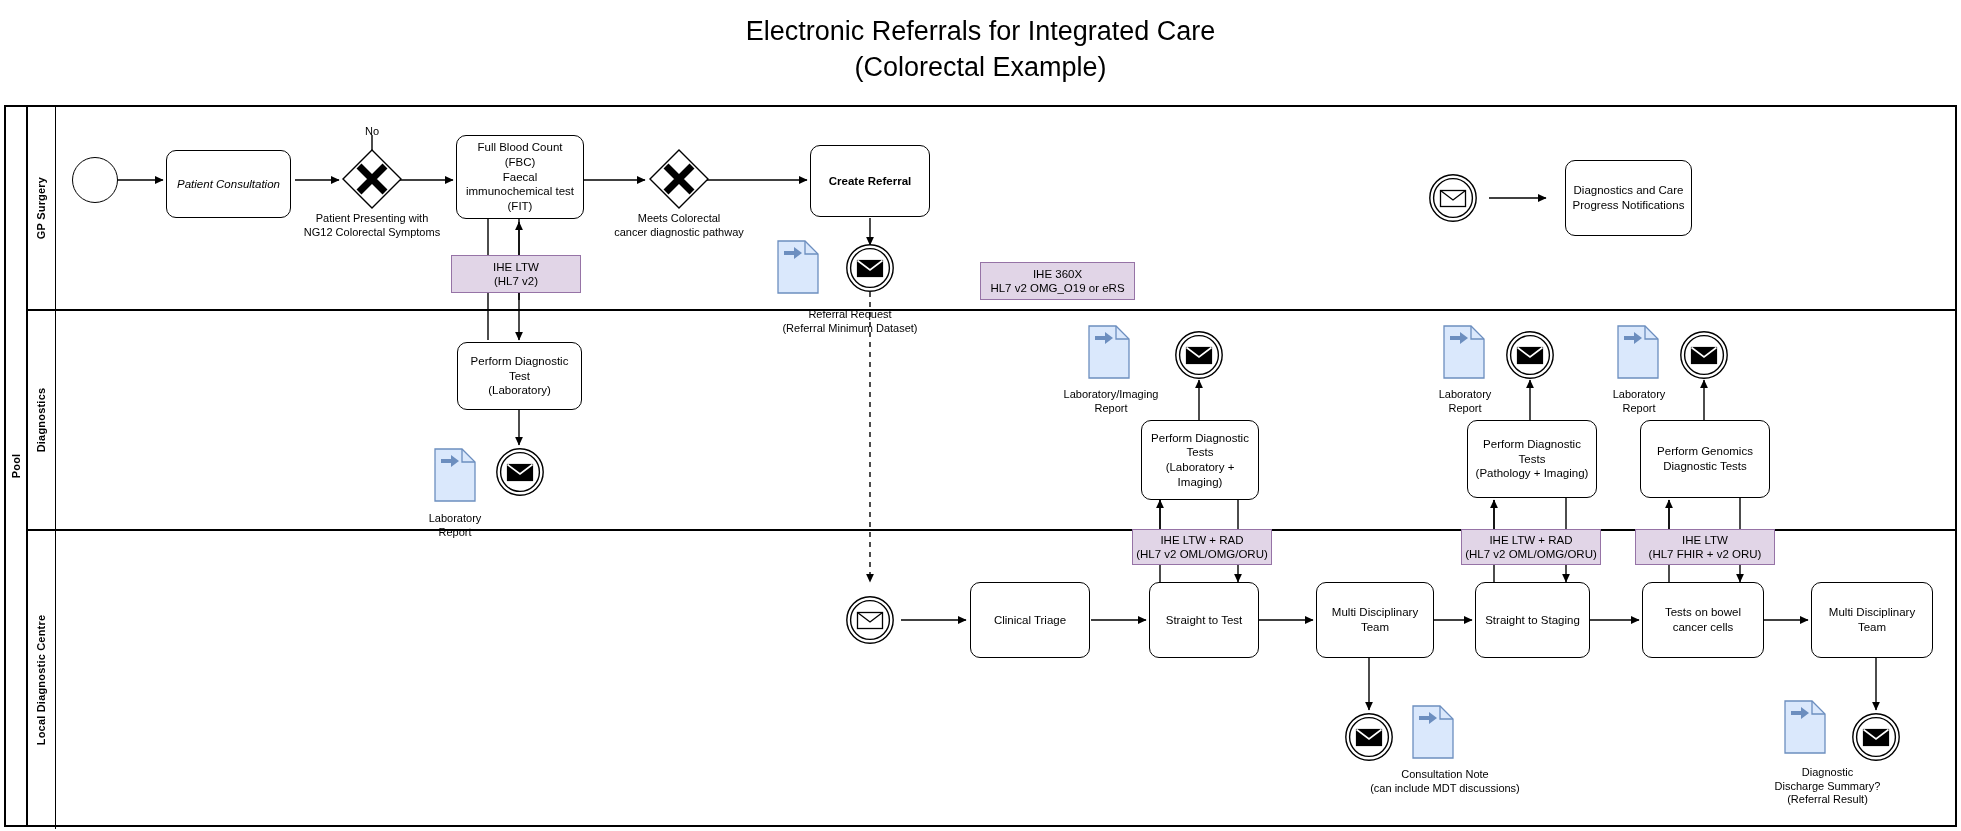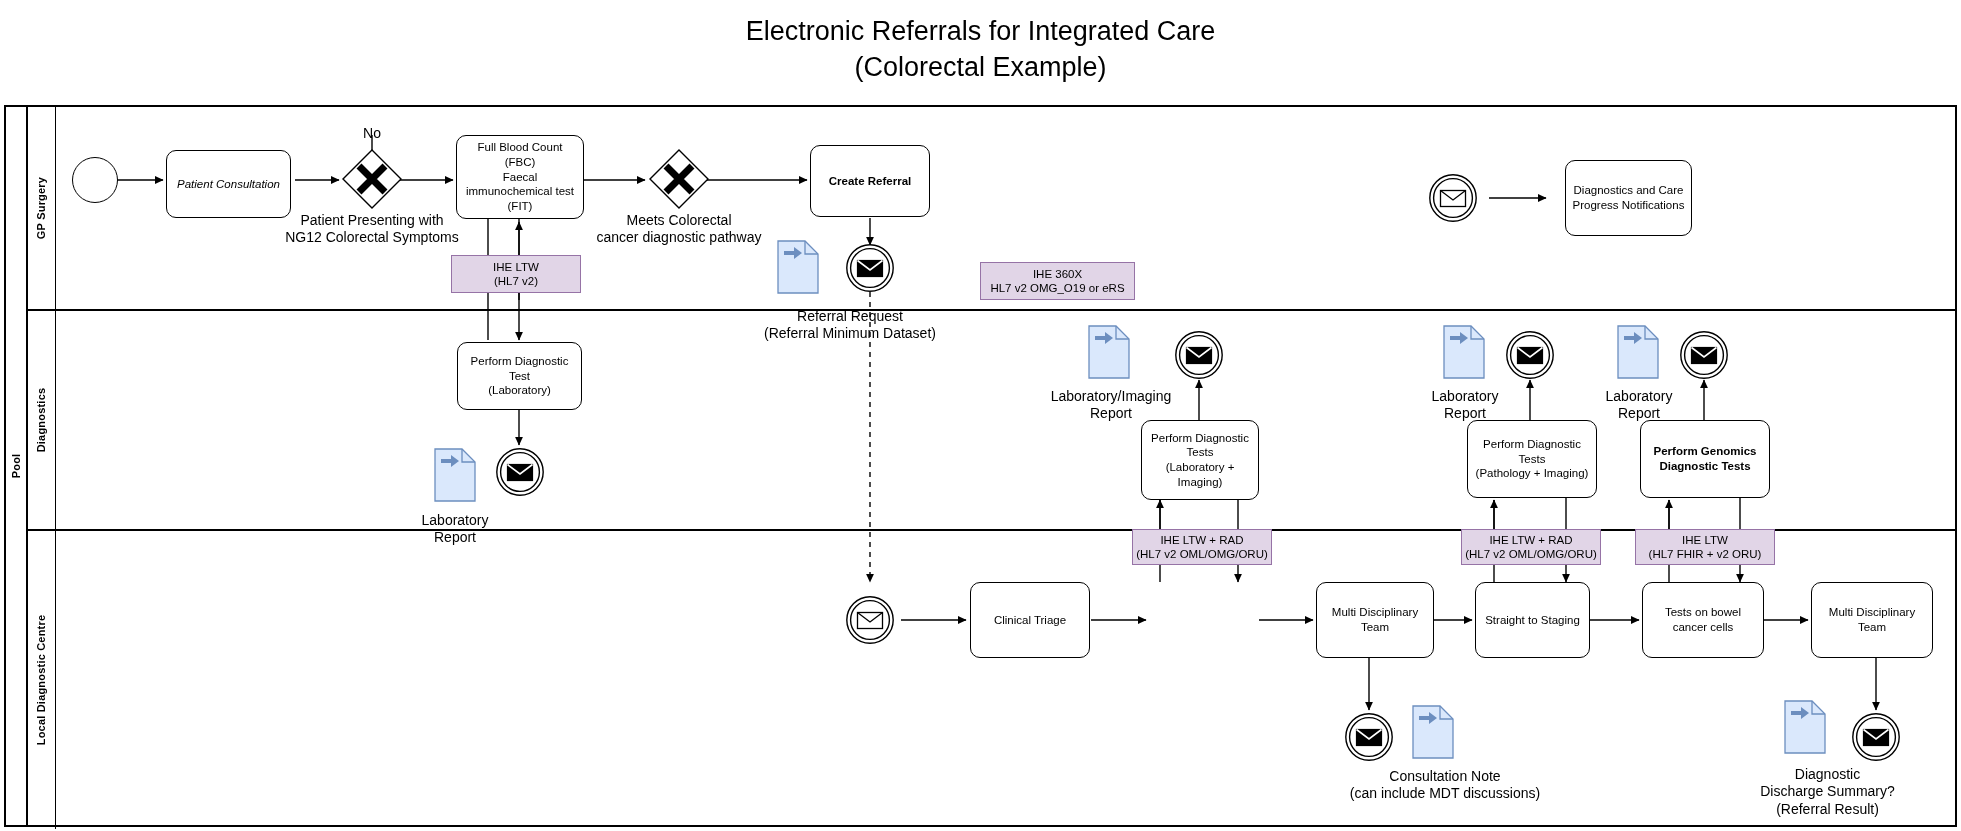--- a/index.html
+++ b/index.html
@@ -62,21 +62,21 @@
   .dataobj svg{display:block;overflow:visible;}
 
   .annot{
     position:absolute;box-sizing:border-box;
     background:#e1d5e7;border:1px solid #9673a6;
     display:flex;align-items:center;justify-content:center;text-align:center;
     font-size:11.5px;line-height:1.25;white-space:pre-line;color:#000;
   }
 
   .caption{
-    position:absolute;text-align:center;font-size:14px;line-height:1.24;
+    position:absolute;text-align:center;font-size:11px;line-height:1.24;
     white-space:pre-line;color:#000;
   }
 
   
   #wires{position:absolute;left:0;top:0;width:1961px;height:831px;pointer-events:none;}
 </style>
 </head>
 <body>
 
 <div id="canvas">
@@ -335,37 +335,38 @@
 
   <div class="msg-event" style="left:1679px;top:330px;width:50px;height:50px;">
     <svg width="50" height="50" viewBox="0 0 50 50" xmlns="http://www.w3.org/2000/svg">
       <circle cx="25" cy="25" r="23.2" fill="#fff" stroke="#000" stroke-width="1.4"></circle>
       <circle cx="25" cy="25" r="19.4" fill="#fff" stroke="#000" stroke-width="1.4"></circle>
       <rect x="12.5" y="17.5" width="25" height="16" fill="#000" stroke="#000" stroke-width="1.2"></rect>
       <path d="M12.5,17.5 L25,27 L37.5,17.5" fill="none" stroke="#fff" stroke-width="1.6"></path>
     </svg>
   </div>
 
-  <div class="task" style="left:1640px;top:420px;width:130px;height:78px;font-weight:bold;">Perform Genomics
+  <div class="task" style="left:1640px;top:420px;width:130px;height:78px;">Perform Genomics
 Diagnostic Tests</div>
 
   <div class="annot" style="left:1635px;top:529px;width:140px;height:36px;">IHE LTW
 (HL7 FHIR + v2 ORU)</div>
 
   <div class="msg-event" style="left:845px;top:595px;width:50px;height:50px;">
     <svg width="50" height="50" viewBox="0 0 50 50" xmlns="http://www.w3.org/2000/svg">
       <circle cx="25" cy="25" r="23.2" fill="#fff" stroke="#000" stroke-width="1.4"></circle>
       <circle cx="25" cy="25" r="19.4" fill="#fff" stroke="#000" stroke-width="1.4"></circle>
       <rect x="12.5" y="17.5" width="25" height="16" fill="#fff" stroke="#000" stroke-width="1.3"></rect>
       <path d="M12.5,17.5 L25,27 L37.5,17.5" fill="none" stroke="#000" stroke-width="1.3"></path>
     </svg>
   </div>
 
   <div class="task" style="left:970px;top:582px;width:120px;height:76px;">Clinical Triage</div>
 
+  <div class="task" style="left:1149px;top:582px;width:110px;height:76px;">Straight to Test</div>
 
   <div class="task" style="left:1316px;top:582px;width:118px;height:76px;">Multi Disciplinary
 Team</div>
 
   <div class="task" style="left:1475px;top:582px;width:115px;height:76px;">Straight to Staging</div>
 
   <div class="task" style="left:1642px;top:582px;width:122px;height:76px;">Tests on bowel
 cancer cells</div>
 
   <div class="task" style="left:1811px;top:582px;width:122px;height:76px;">Multi Disciplinary

